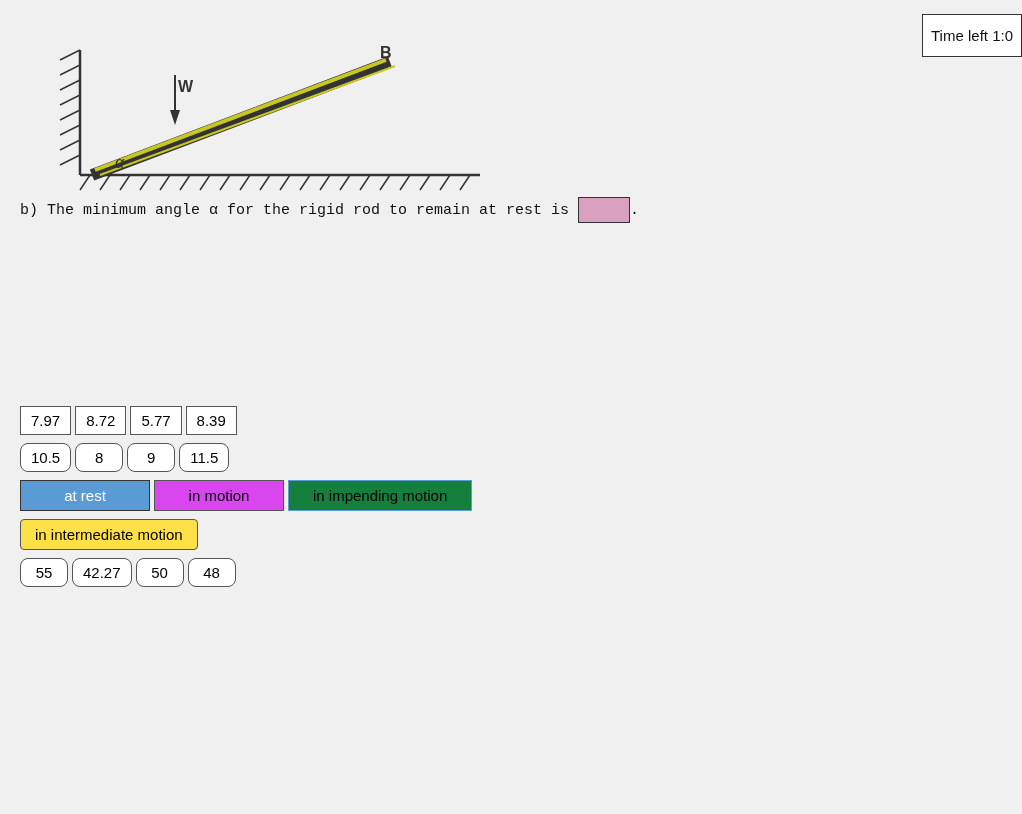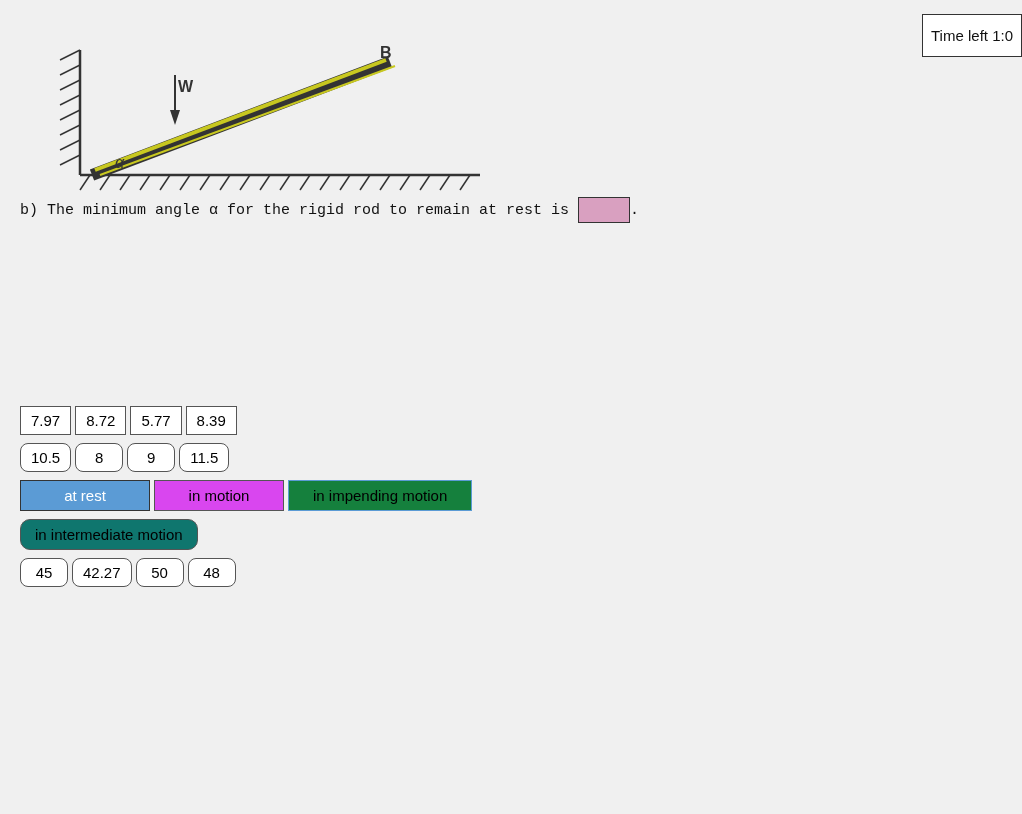--- a/index.html
+++ b/index.html
@@ -161,27 +161,27 @@
       background: #15803d;
       padding: 6px 24px;
       font-size: 15px;
       cursor: pointer;
       min-width: 180px;
       text-align: center;
     }
 
     .opt-btn-green-outline {
       border: 1.5px solid #555;
-      background: #0f766e;
+      background: #fde047;
       padding: 6px 14px;
       font-size: 15px;
       cursor: pointer;
       min-width: 80px;
       text-align: center;
-      border-radius: 10px;
+      border-radius: 4px;
     }
   </style>
 </head>
 <body>
 
 <div class="time-box">
   <span>Time left 1:0</span>
 </div>
 
 <div class="diagram-area">
@@ -265,19 +265,19 @@
     <button class="opt-btn-blue">at rest</button>
     <button class="opt-btn-gray-outline">in motion</button>
     <button class="opt-btn-blue-outline">in impending motion</button>
   </div>
 
   <div class="options-row" style="margin-top:4px;">
     <button class="opt-btn-green-outline">in intermediate motion</button>
   </div>
 
   <div class="options-row" style="margin-top:4px;">
-    <button class="opt-btn-rounded">45</button>
+    <button class="opt-btn-rounded">55</button>
     <button class="opt-btn-rounded">42.27</button>
     <button class="opt-btn-rounded">50</button>
     <button class="opt-btn-rounded">48</button>
   </div>
 
 </div>
 
 </body></html>

